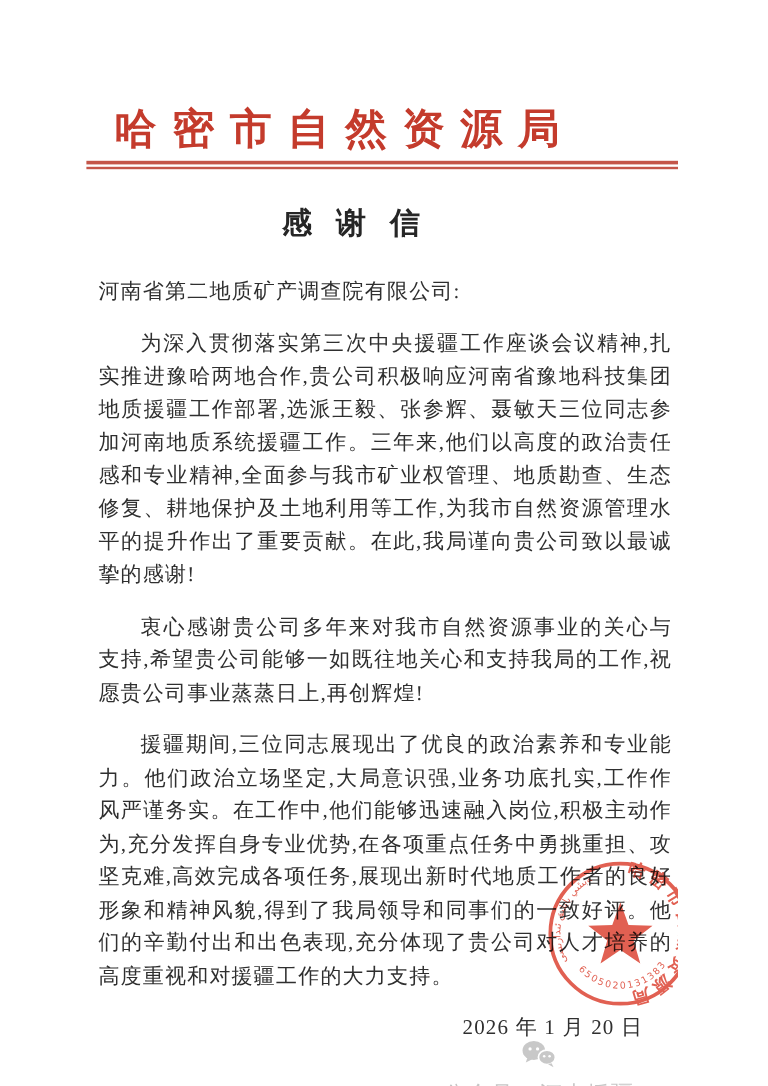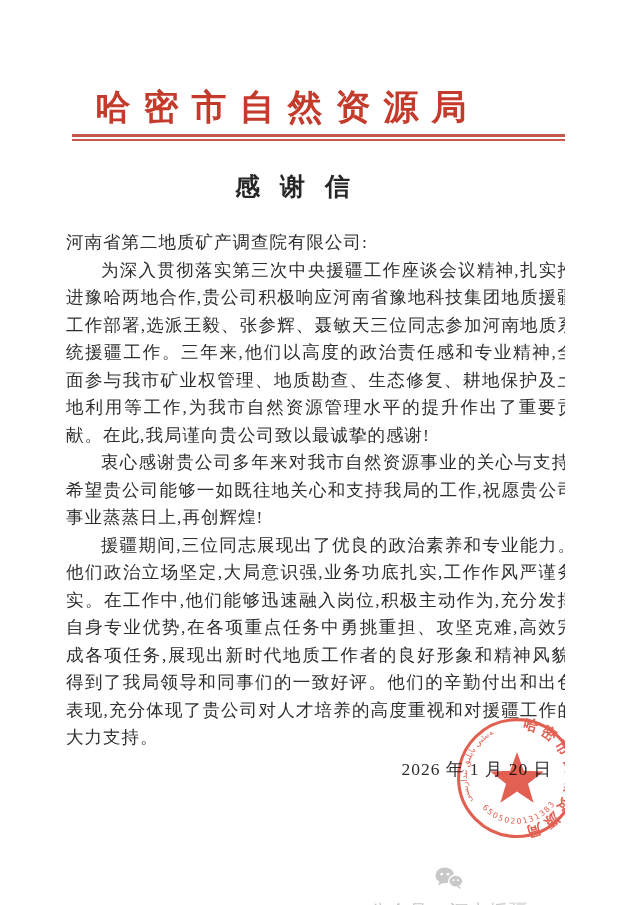--- a/index.html
+++ b/index.html
@@ -50,21 +50,21 @@
   }
   .body-text{
     width:510px;
     margin:26px 0 0 66px;
     font-size:17.5px;
     line-height:27.5px;
     letter-spacing:1px;
     color:#2f2f2f;
     text-align:justify;
   }
-  .body-text p{margin:0;}
+  .body-text p{margin:16px;}
   .para{text-indent:2em;}
   .date-line{
     text-align:right;
     padding-right:24px;
     margin-top:4px !important;
   }
   .seal{
     position:absolute;
     left:444px;top:704px;
     width:146px;height:146px;

